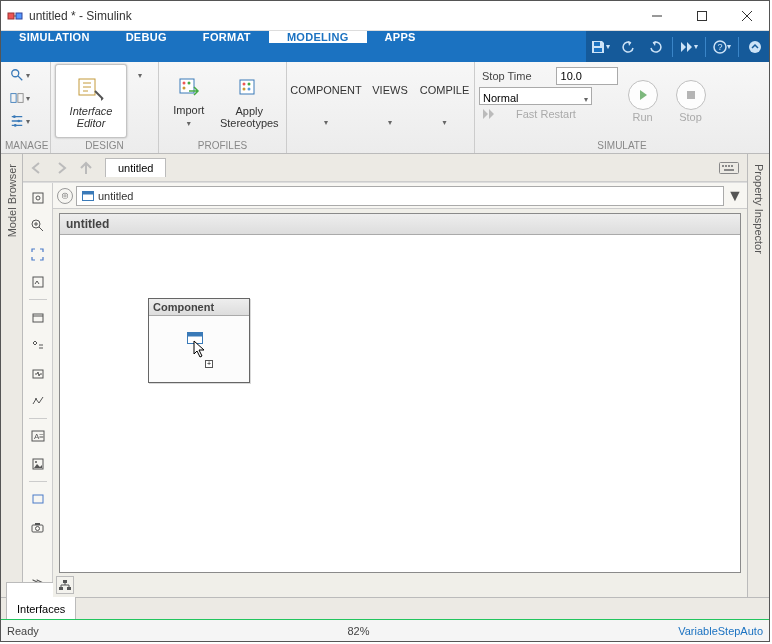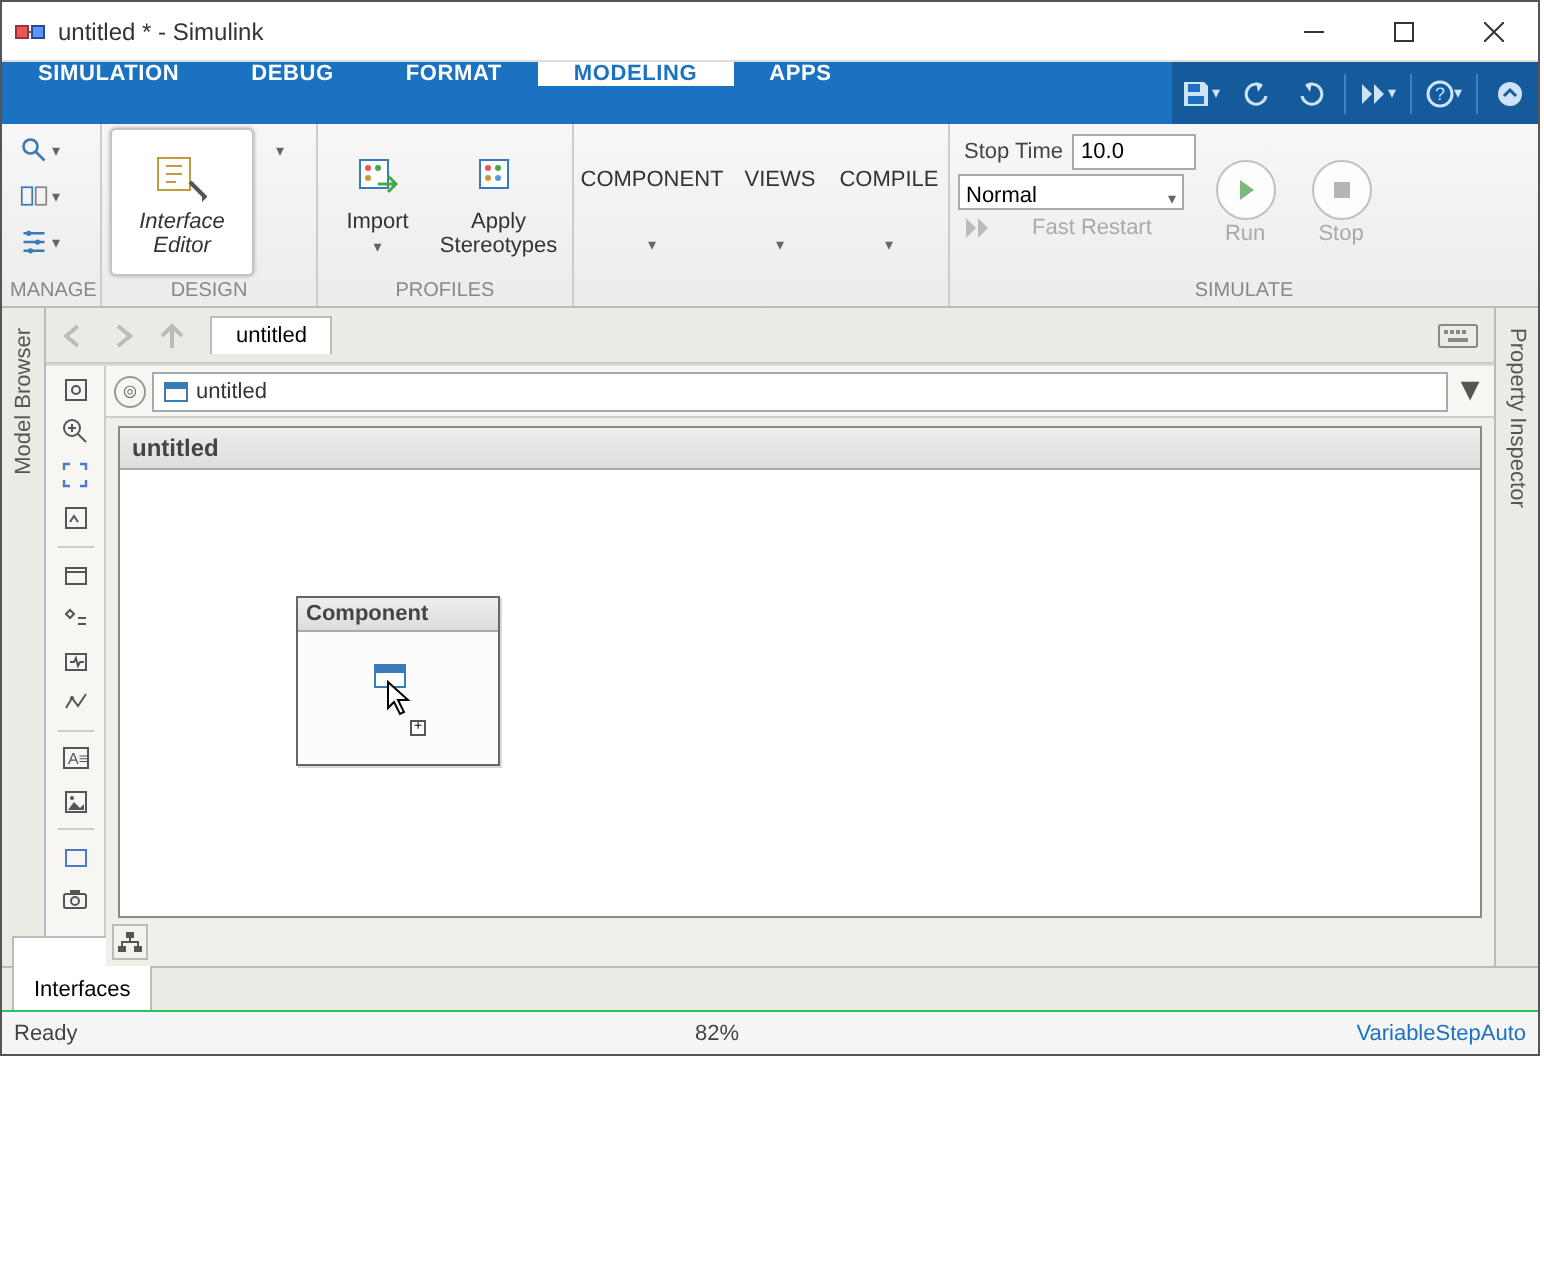--- a/index.html
+++ b/index.html
@@ -1,17 +1,17 @@
 <!DOCTYPE html>
 <html><head>
 <meta charset="utf-8">
 <style>
 * { box-sizing: border-box; margin: 0; padding: 0; font-family: "Segoe UI", Arial, sans-serif; }
 html, body { width: 772px; height: 644px; overflow: hidden; background: #fff; }
-.window { width: 770px; height: 528px; border: 1px solid #555; display: flex; flex-direction: column; background: #f0f0f0; position: relative; }
+.window { width: 770px; height: 642px; border: 1px solid #555; display: flex; flex-direction: column; background: #f0f0f0; position: relative; }
 
 
 .titlebar { height: 30px; background: #fff; display: flex; align-items: center; padding: 0 0 0 6px; border-bottom: 1px solid #ddd; }
 .titlebar .app-icon { width: 16px; height: 16px; margin-right: 6px; }
 .titlebar .title { font-size: 12px; color: #333; flex: 1; }
 .titlebar .win-btn { width: 45px; height: 29px; display: flex; align-items: center; justify-content: center; cursor: default; }
 .titlebar .win-btn svg { width: 10px; height: 10px; }
 
 
 .tabstrip { height: 31px; background: #1b72c1; display: flex; align-items: flex-start; }
@@ -30,21 +30,21 @@
 .rbtn-stack { display: flex; flex-direction: column; gap: 1px; }
 .rbtn-big { display: flex; flex-direction: column; align-items: center; justify-content: center; width: 54px; height: 74px; border: 1px solid transparent; border-radius: 3px; cursor: default; padding: 2px; }
 .rbtn-big .icon-spot { height: 32px; display: flex; align-items: center; justify-content: center; }
 .rbtn-big .cap { font-size: 11px; color: #333; text-align: center; line-height: 12px; }
 .rbtn-big.highlighted { background: #fff; border-color: #c4c4c4; box-shadow: 0 0 2px #aaa; width: 72px; font-style: italic; }
 .dd-group { display: flex; }
 .dd-group .dd-arrow { width: 14px; display: flex; align-items: center; justify-content: center; }
 .rtext { font-size: 11px; color: #333; text-align: center; }
 .sim-field-row { display: flex; align-items: center; gap: 4px; margin: 3px 0 2px 3px; }
 .sim-label { font-size: 11px; color: #444; }
-.sim-input { width: 62px; height: 18px; font-size: 11px; padding: 0 4px; border: 1px solid #aaa; background: #fff; }
+.sim-input { width: 62px; height: 18px; font-size: 11px; padding: 0 4px; border: 1px solid #aaa; background: #fff; margin-left: 20px; }
 .sim-select { width: 113px; height: 18px; font-size: 11px; border: 1px solid #aaa; padding: 0 3px; display: flex; align-items: flex-end; justify-content: space-between; background: #fff; }
 .sim-restart { font-size: 11px; color: #aaa; display: flex; align-items: center; gap: 20px; margin: 3px 0 0 3px; }
 .circ-btn { width: 30px; height: 30px; border-radius: 50%; border: 1px solid #c0c0c0; display: flex; align-items: center; justify-content: center; background: #fdfdfd; }
 
 
 .mid { flex: 1; display: flex; min-height: 0; }
 .lrail { width: 22px; background: #eceae4; border-right: 1px solid #bbb; display: flex; flex-direction: column; align-items: center; padding-top: 10px; }
 .lrail .vt { writing-mode: vertical-rl; transform: rotate(180deg); font-size: 11px; color: #555; }
 .center { flex: 1; display: flex; flex-direction: column; min-width: 0; }
 .rrail { width: 22px; background: #eceae4; border-left: 1px solid #bbb; display: flex; flex-direction: column; align-items: center; padding-top: 10px; }

